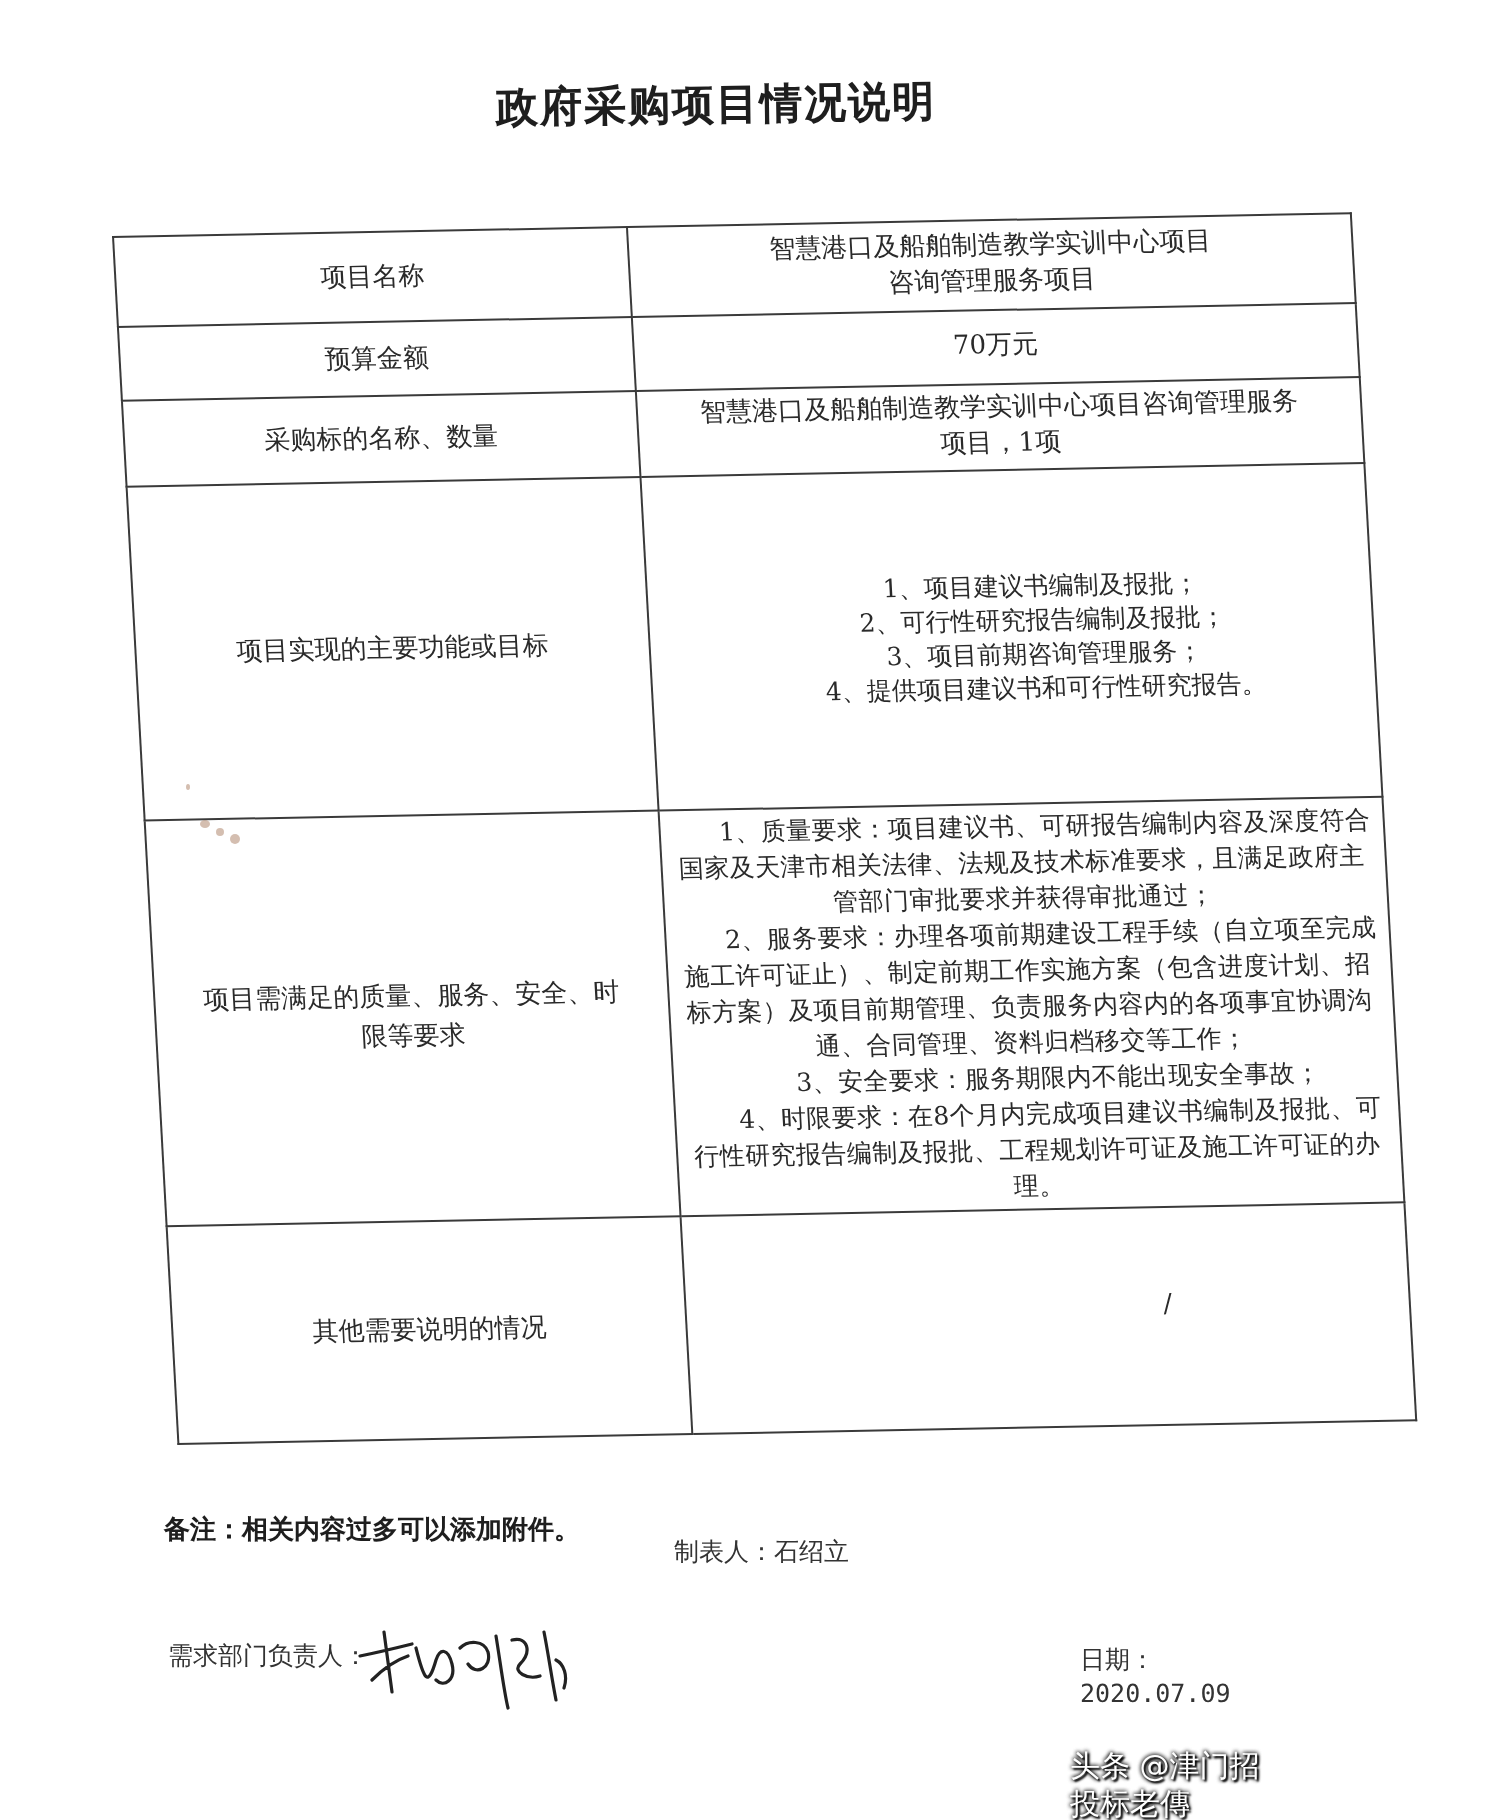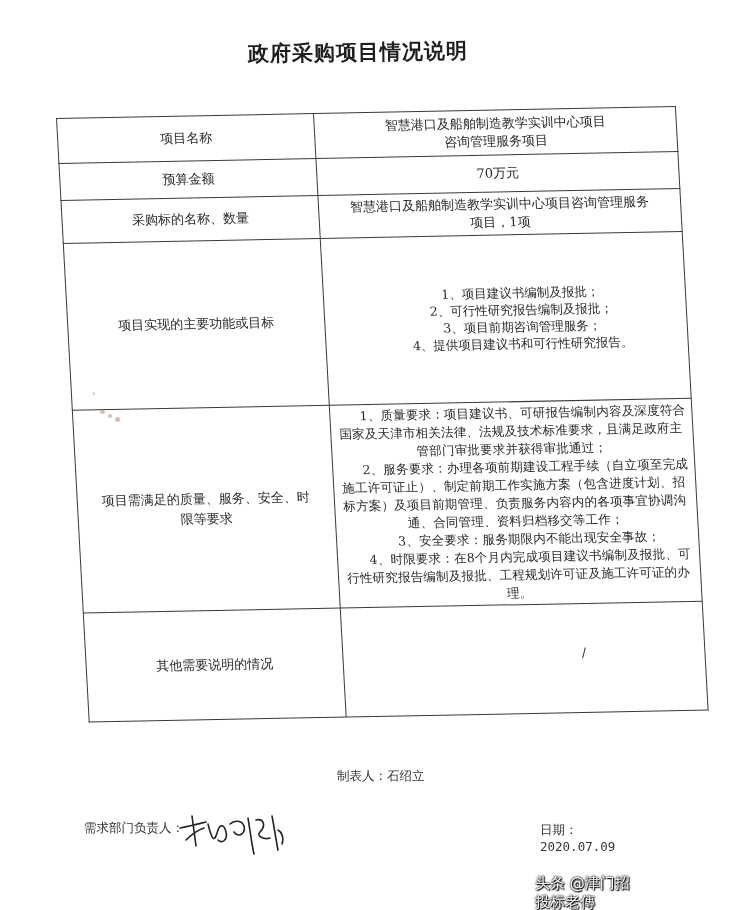--- a/index.html
+++ b/index.html
@@ -116,20 +116,21 @@
       </tr>
     </tbody>
       </table>
   </div>
 
   <div class="stain" style="left:100px;top:410px;width:5px;height:4px;"></div>
   <div class="stain" style="left:108px;top:414px;width:4px;height:4px;"></div>
   <div class="stain" style="left:115px;top:417px;width:5px;height:5px;"></div>
   <div class="stain" style="left:93px;top:392px;width:2px;height:3px;"></div>
 
+  <div class="note">备注：相关内容过多可以添加附件。</div>
 
   <div class="footer-line f-dept">
     <span>需求部门负责人：</span>
   </div>
   <svg class="signature" viewBox="0 0 110 48">
     <path d="M2 18 C12 16, 20 14, 28 12 M14 6 L18 36 M8 30 C14 24, 20 20, 26 18 M30 14 C34 30, 36 34, 40 20 C42 14, 46 14, 48 22 C50 30, 44 34, 40 30 M52 14 C56 10, 64 10, 66 16 C68 24, 60 28, 56 22 M70 8 C72 20, 74 36, 76 44 M78 10 C86 8, 88 16, 82 22 C78 26, 86 30, 92 28 M94 6 C96 16, 98 30, 100 40 M100 20 C104 22, 106 28, 104 34" fill="none" stroke="#222" stroke-width="1.6" stroke-linecap="round"></path>
   </svg>
   <div class="footer-line f-maker">
     <span>制表人：</span><span>石绍立</span>
   </div>

